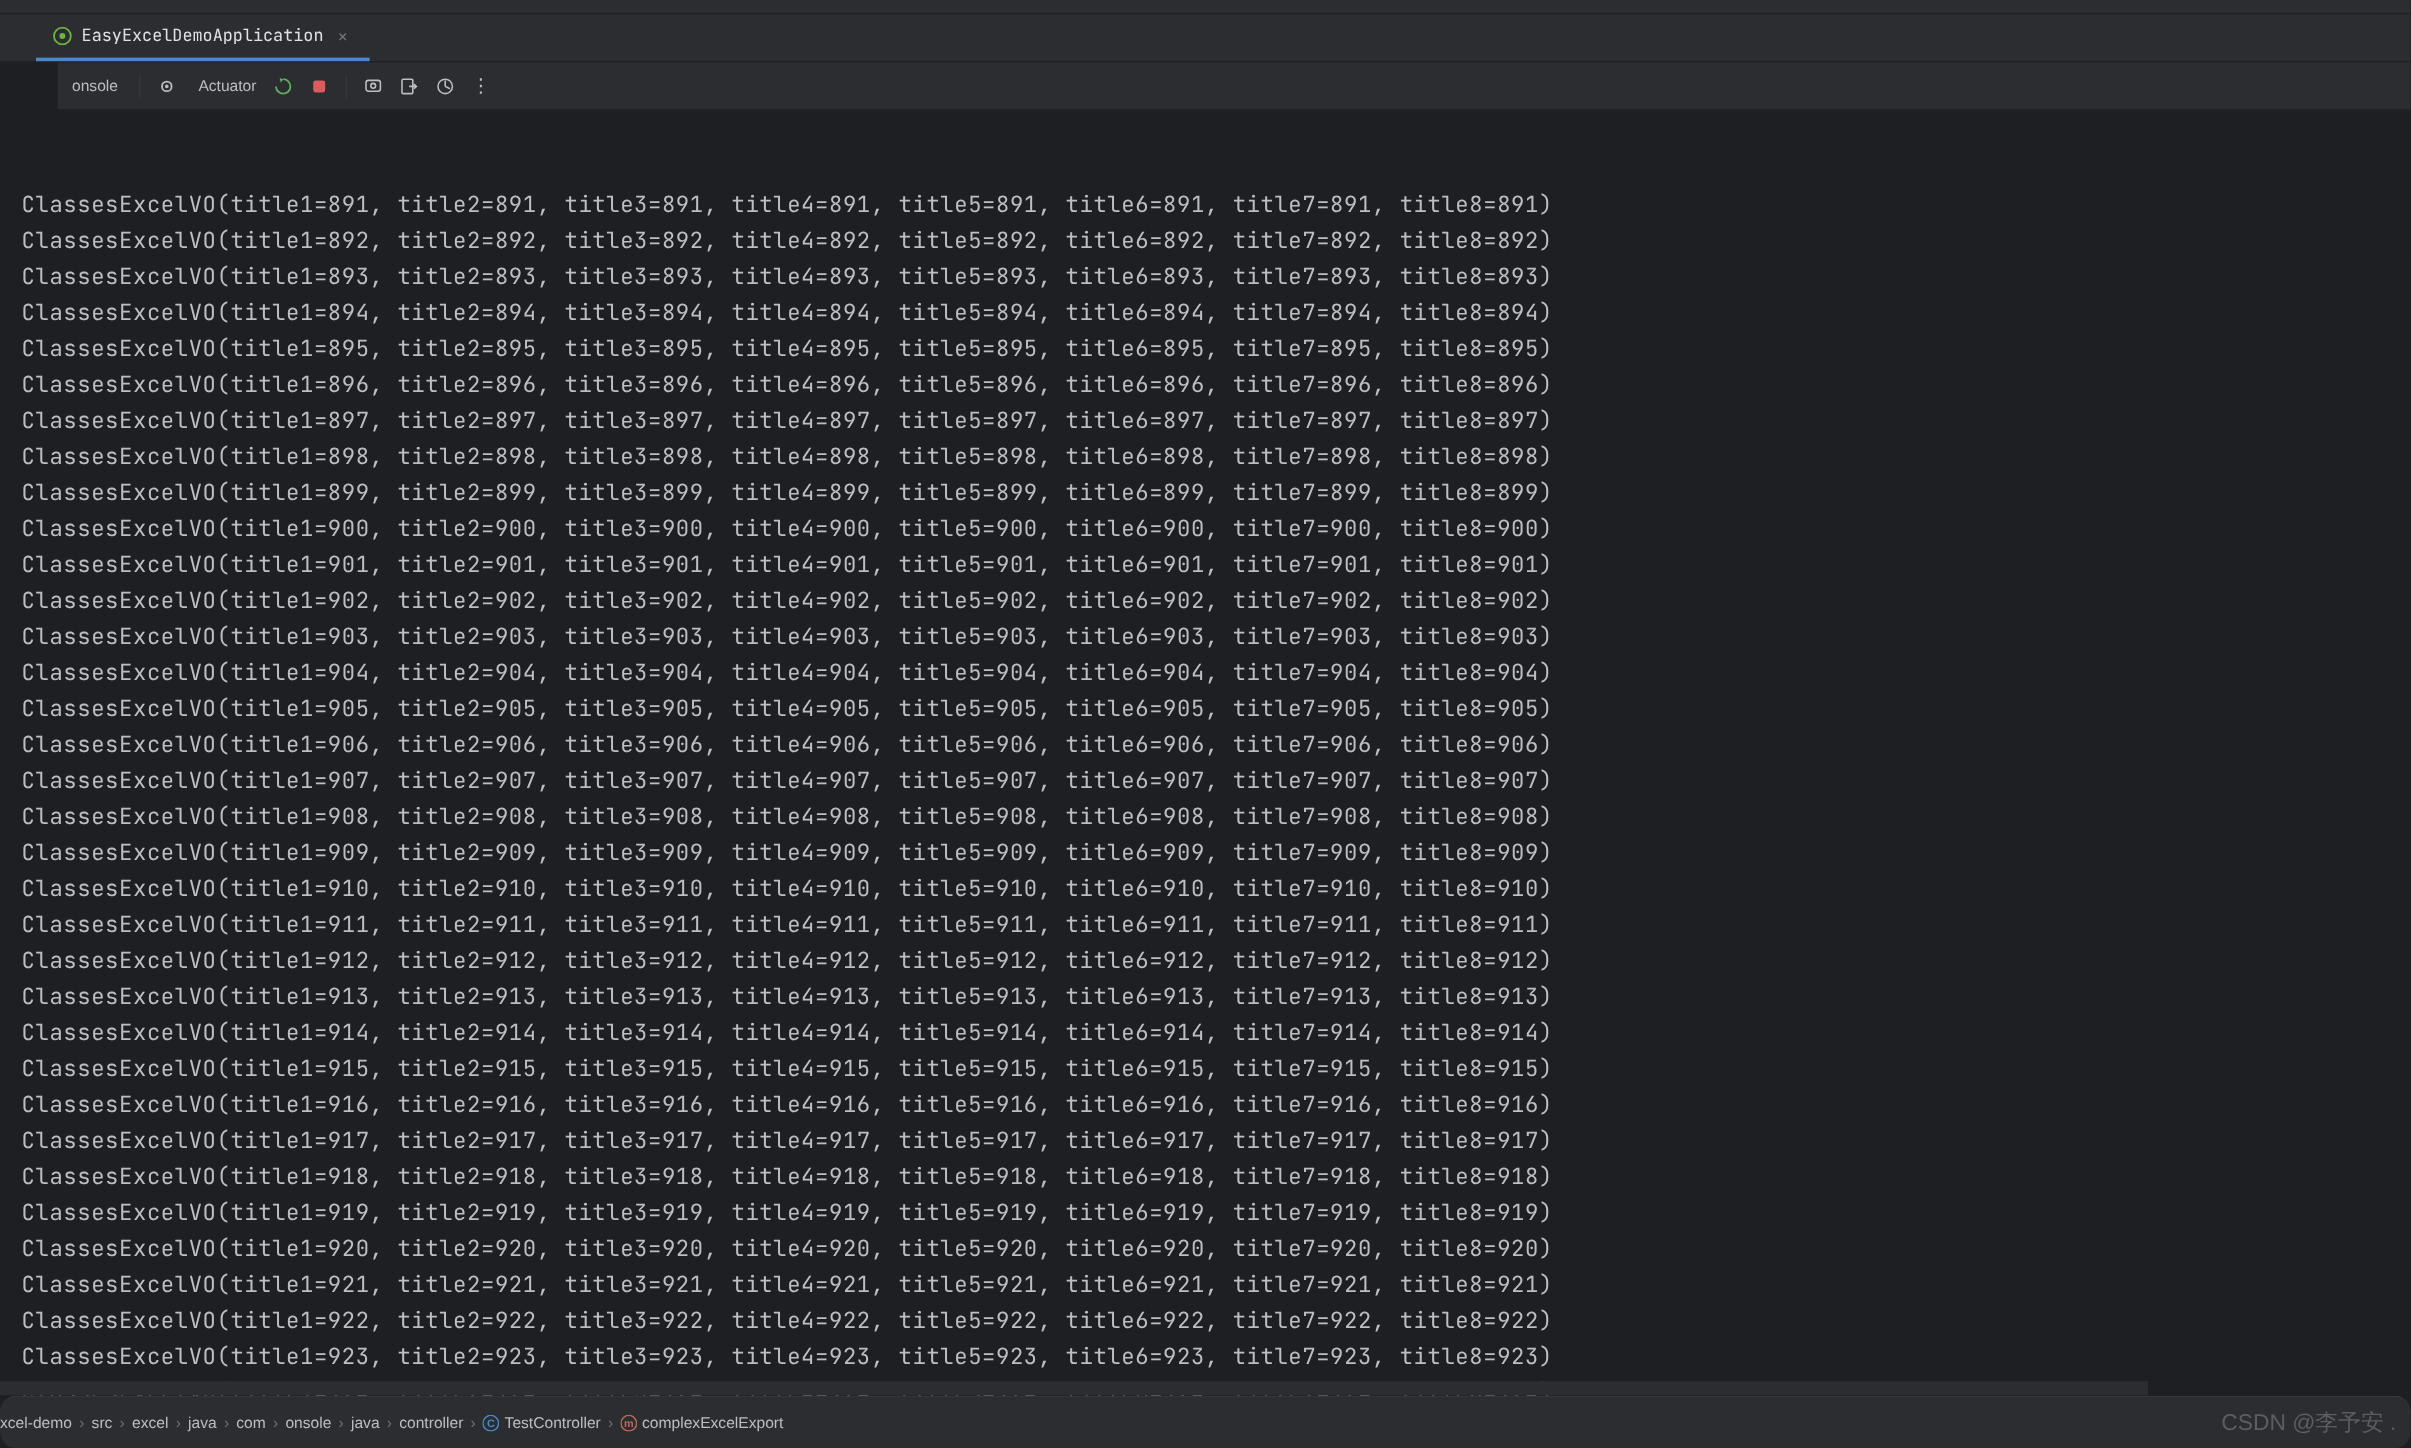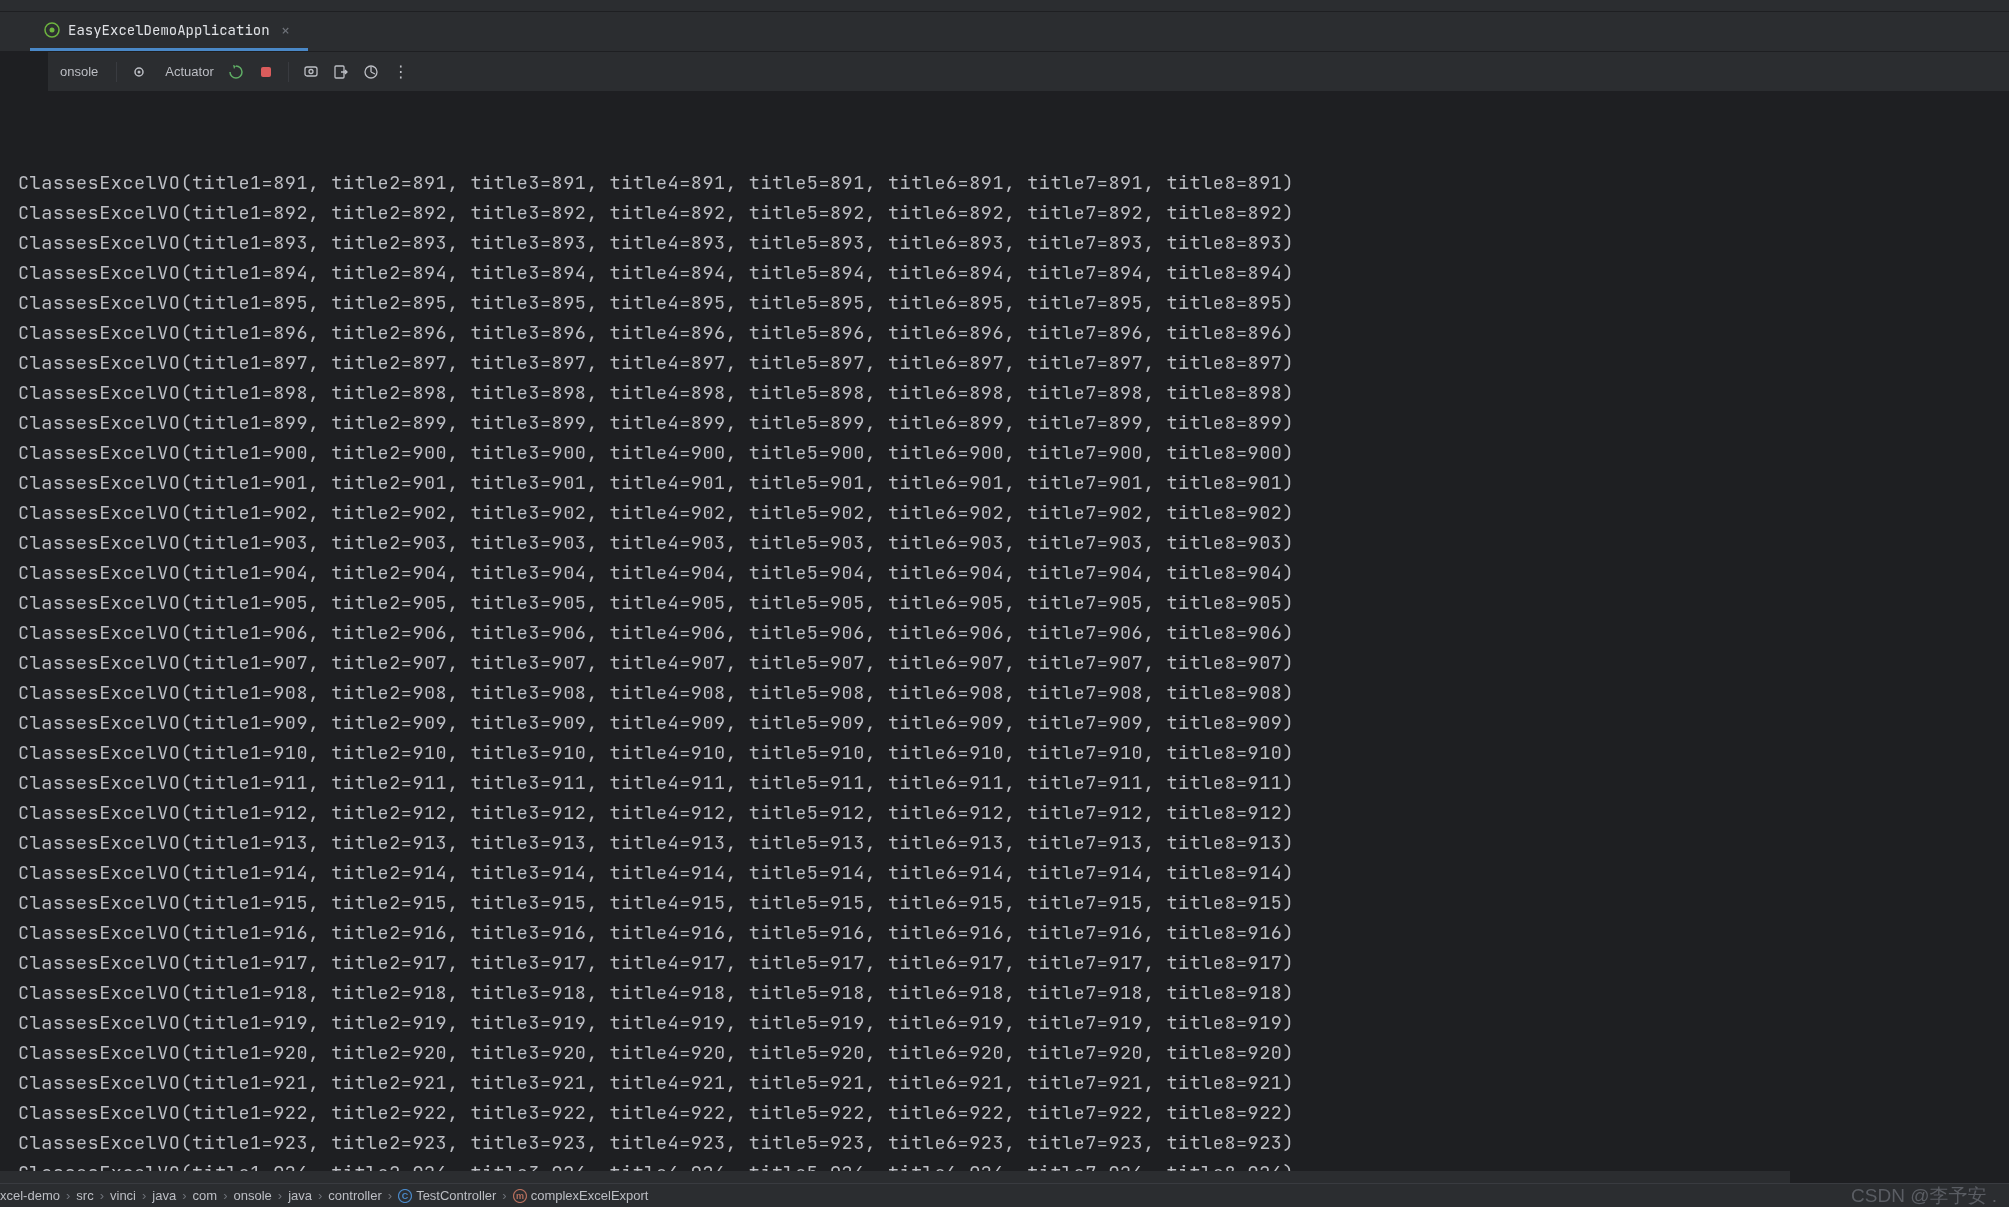--- a/index.html
+++ b/index.html
@@ -84,50 +84,51 @@
     width: 16px;
     height: 16px;
     display: flex;
     align-items: center;
     justify-content: center;
     cursor: pointer;
   }
   .console-output {
     flex: 1;
     overflow: hidden;
-    padding: 16px 0 0 18px;
+    padding: 4px 0 0 18px;
     font-family: "JetBrains Mono", Menlo, Consolas, monospace;
     font-size: 18.5px;
     line-height: 30px;
     letter-spacing: 0.5px;
     white-space: pre;
     color: #bcbec4;
     position: relative;
   }
   .console-line {
     white-space: pre;
   }
   .scrollbar-track {
     position: absolute;
     bottom: 0;
     left: 0;
     height: 12px;
     background: #2b2d30;
     width: 1790px;
   }
   .status-bar {
-    height: 24px;
+    height: 44px;
     background: #2b2d30;
     display: flex;
     align-items: center;
     font-family: -apple-system, "Segoe UI", sans-serif;
     font-size: 13px;
     color: #bcbec4;
     border-top: 1px solid #393b40;
     position: relative;
+    border-radius: 14px;
   }
   .breadcrumbs {
     display: flex;
     align-items: center;
     gap: 4px;
     padding-left: 0;
   }
   .crumb {
     display: flex;
     align-items: center;
@@ -223,21 +224,21 @@
   <div class="breadcrumbs" id="breadcrumbs">
       <span class="crumb">
         <span>xcel-demo</span>
       </span>
       <span class="crumb-sep">›</span>
       <span class="crumb">
         <span>src</span>
       </span>
       <span class="crumb-sep">›</span>
       <span class="crumb">
-        <span>vinci</span>
+        <span>excel</span>
       </span>
       <span class="crumb-sep">›</span>
       <span class="crumb">
         <span>java</span>
       </span>
       <span class="crumb-sep">›</span>
       <span class="crumb">
         <span>com</span>
       </span>
       <span class="crumb-sep">›</span>

